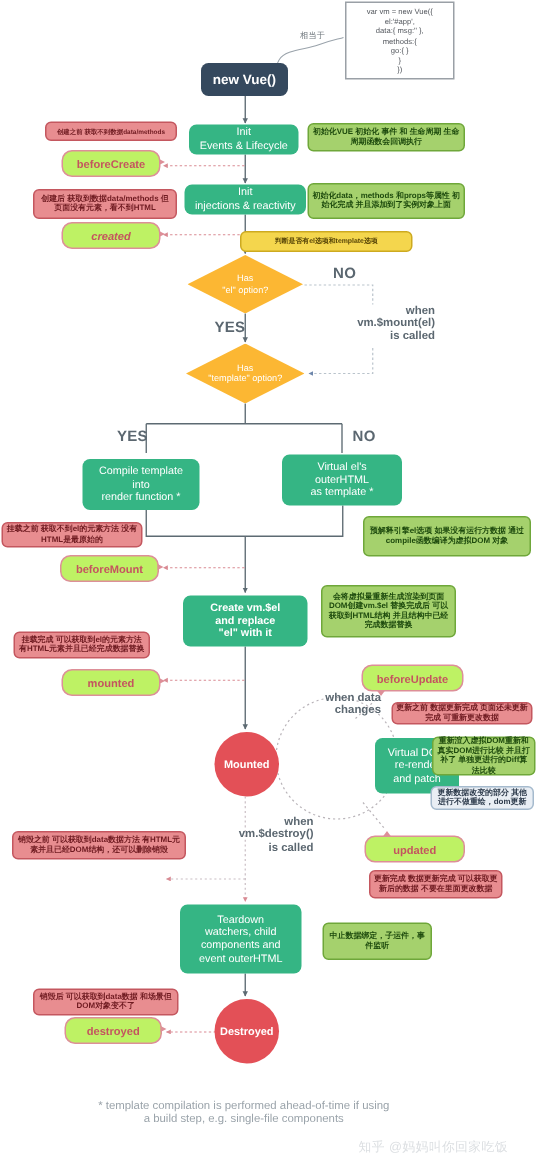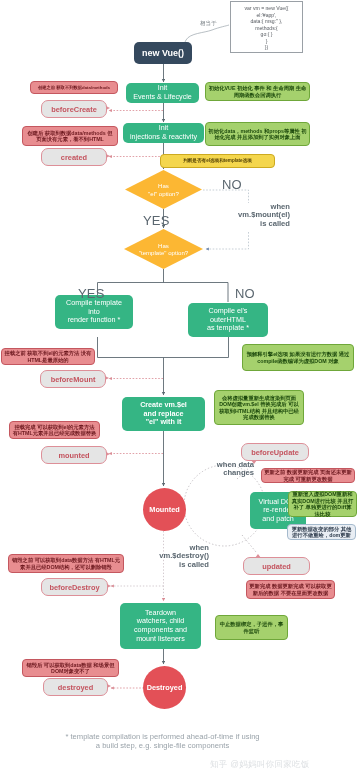--- a/index.html
+++ b/index.html
@@ -12,33 +12,33 @@
   
   .green{background:#35b584;color:#fff;border-radius:5px;font-size:7.2px;line-height:8.6px;}
   
   .diamond{color:#fff;font-size:6.1px;line-height:7.2px;}
   .diamond .dshape{position:absolute;left:0;top:0;width:100%;height:100%;background:#fcb733;
      clip-path:polygon(50% 0,100% 50%,50% 100%,0 50%);}
   .diamond .dtext{position:relative;z-index:2;}
   
   .circle{border-radius:50%;background:#e35057;color:#fff;font-weight:bold;font-size:7.3px;}
   
-  .hook{background:#e5e5e5;border:1.1px solid #dd8f98;border-radius:7px;color:#c4545f;font-weight:bold;font-size:7.4px;}
+  .hook{background:#bef264;border:1.1px solid #dd8f98;border-radius:7px;color:#c4545f;font-weight:bold;font-size:7.4px;}
   .hook::after{content:"";position:absolute;width:0;height:0;}
   .hook.tail-r::after{right:-4px;top:50%;margin-top:-2.6px;border-top:2.6px solid transparent;border-bottom:2.6px solid transparent;border-left:4px solid #dd8f98;}
   .hook.tail-bl::after{left:9px;bottom:-4px;border-left:3px solid transparent;border-right:3px solid transparent;border-top:4px solid #dd8f98;}
   .hook.tail-tl::after{left:11px;top:-4px;border-left:3px solid transparent;border-right:3px solid transparent;border-bottom:4px solid #dd8f98;}
   
   .ann{position:absolute;box-sizing:border-box;display:flex;align-items:center;justify-content:center;
        text-align:center;border-radius:4px;font-size:5.3px;line-height:6.5px;padding:1px 2px;}
   .ann.pink{background:#e88d90;border:0.9px solid #c4575f;color:#6e1a20;font-weight:bold;}
   .ann.grn{background:#a5d16d;border:0.9px solid #6fa73a;color:#1d4a0d;font-weight:bold;}
   .ann.ylw{background:#f4d64d;border:0.9px solid #cdaa20;color:#584607;font-weight:bold;}
   .ann.blu{background:#e9eef4;border:0.9px solid #a5bacd;color:#2b394a;font-weight:bold;}
-  .lbl{position:absolute;color:#5b6770;font-size:13px;font-weight:normal;letter-spacing:.2px;}
+  .lbl{position:absolute;color:#5b6770;font-size:10px;font-weight:bold;letter-spacing:.2px;}
   .ctext{position:absolute;color:#5b6770;font-size:7.6px;line-height:8.4px;text-align:right;font-weight:600;}
   .codebox{position:absolute;box-sizing:border-box;border:1px solid #9aa0a6;background:#fff;
      color:#55595f;font-size:5.1px;line-height:6.5px;text-align:center;padding-top:3px;font-family:"Liberation Sans",sans-serif;}
   .foot{position:absolute;color:#9aa3aa;font-size:7.6px;line-height:8.7px;text-align:center;width:325px;}
   .wm{position:absolute;color:#dcdfe2;font-size:8.5px;letter-spacing:.3px;}
 </style>
 </head>
 <body>
 
 <div id="stage">
@@ -130,27 +130,27 @@
       </div>
   </div>
   <div class="node diamond" style="left:124px;top:229px;width:79px;height:40px;">
     <div class="dshape"></div>
     <div class="dtext">
         <div>Has</div>
         <div>"template" option?</div>
       </div>
   </div>
 
-  <div class="node green" style="left:55px;top:295px;width:78px;height:34px;text-align:center;">
+  <div class="node green" style="left:55px;top:306px;width:78px;height:34px;text-align:center;">
       <div>Compile template</div>
       <div>into</div>
       <div>render function *</div>
     </div>
   <div class="node green" style="left:188px;top:303px;width:80px;height:34px;">
-      <div>Compile el's</div>
+      <div>Virtual el's</div>
       <div>outerHTML</div>
       <div>as template *</div>
     </div>
 
   <div class="node green" style="left:122px;top:397px;width:83px;height:34px;font-weight:bold;">
       <div>Create vm.$el</div>
       <div>and replace</div>
       <div>"el" with it</div>
     </div>
 
@@ -159,32 +159,31 @@
   <div class="node green" style="left:226px;top:492px;width:56px;height:37px;margin-left:24px;">
       <div>Virtual DOM</div>
       <div>re-render</div>
       <div>and patch</div>
     </div>
 
   <div class="node green" style="left:120px;top:603px;width:81px;height:46px;">
       <div>Teardown</div>
       <div>watchers, child</div>
       <div>components and</div>
-      <div>mount listeners</div>
+      <div>event outerHTML</div>
     </div>
 
   <div class="node circle" style="left:143px;top:666px;width:43px;height:43px;">Destroyed</div>
 
   <div class="node hook tail-r" style="left:41px;top:100px;width:66px;height:18px;">beforeCreate</div>
-  <div class="node hook tail-r" style="left:41px;top:148px;width:66px;height:18px;">created</div>
+  <div class="node hook tail-r" style="left:41px;top:148px;width:66px;height:18px;font-style:italic;">created</div>
   <div class="node hook tail-r" style="left:40px;top:370px;width:66px;height:18px;">beforeMount</div>
   <div class="node hook tail-r" style="left:41px;top:446px;width:66px;height:18px;">mounted</div>
   <div class="node hook tail-bl" style="left:241px;top:443px;width:68px;height:18px;">beforeUpdate</div>
   <div class="node hook tail-tl" style="left:243px;top:557px;width:67px;height:18px;">updated</div>
-  <div class="node hook tail-r" style="left:41px;top:578px;width:67px;height:18px;">beforeDestroy</div>
   <div class="node hook tail-r" style="left:43px;top:678px;width:65px;height:18px;">destroyed</div>
 
   <div class="lbl" style="left:222px;top:177px;">NO</div>
   <div class="lbl" style="left:143px;top:213px;">YES</div>
   <div class="lbl" style="left:78px;top:286px;">YES</div>
   <div class="lbl" style="left:235px;top:286px;">NO</div>
 
   <div class="ctext" style="left:250px;top:203px;width:80px;margin-left:-40px;">
       <div>when</div>
       <div>vm.$mount(el)</div>
@@ -214,14 +213,14 @@
   <div class="ann blu" style="left:287px;top:524px;width:69px;height:16px;">更新数据改变的部分 其他进行不做重绘，dom更新</div>
   <div class="ann pink" style="left:246px;top:580px;width:89px;height:19px;">更新完成 数据更新完成 可以获取更新后的数据 不要在里面更改数据</div>
   <div class="ann pink" style="left:8px;top:554px;width:116px;height:19px;">销毁之前 可以获取到data数据方法 有HTML元素并且已经DOM结构，还可以删除销毁</div>
   <div class="ann grn" style="left:215px;top:615px;width:73px;height:25px;">中止数据绑定，子运件，事件监听</div>
   <div class="ann pink" style="left:22px;top:659px;width:97px;height:18px;">销毁后 可以获取到data数据 和场景但DOM对象变不了</div>
 
   <div class="foot" style="left:0;top:733px;">
       <div>* template compilation is performed ahead-of-time if using</div>
       <div>a build step, e.g. single-file components</div>
     </div>
-  <div class="wm" style="left:210px;top:759px;">知乎 @妈妈叫你回家吃饭</div>
+  <div class="wm" style="left:239px;top:759px;">知乎 @妈妈叫你回家吃饭</div>
 </div>
 
 </body></html>

